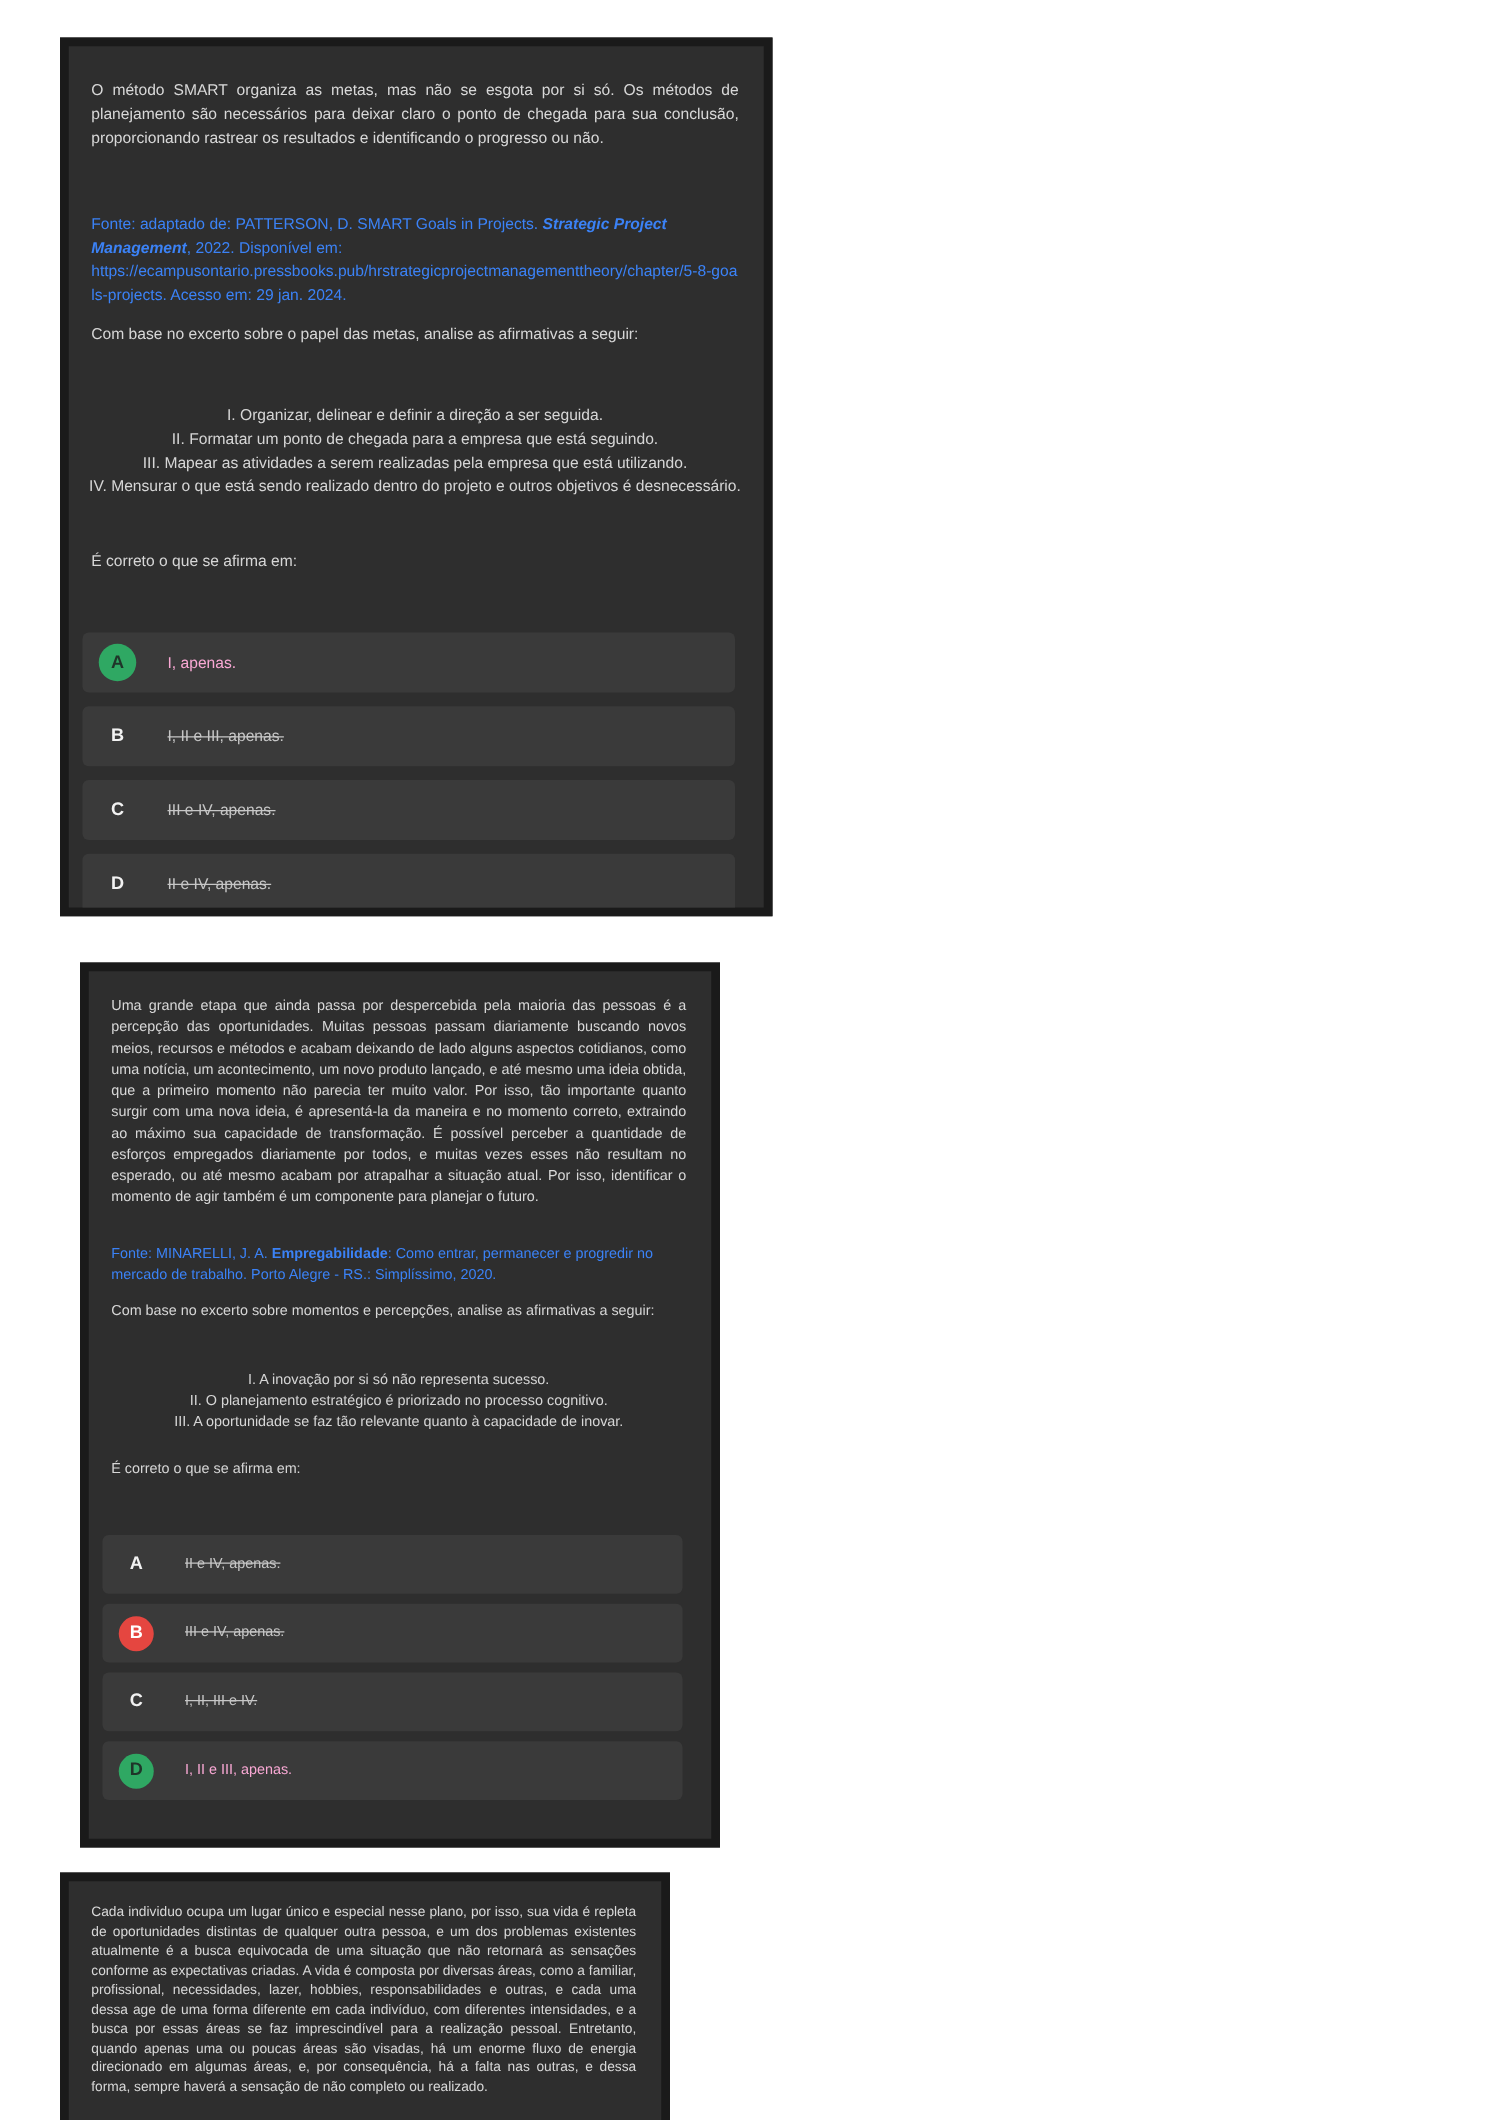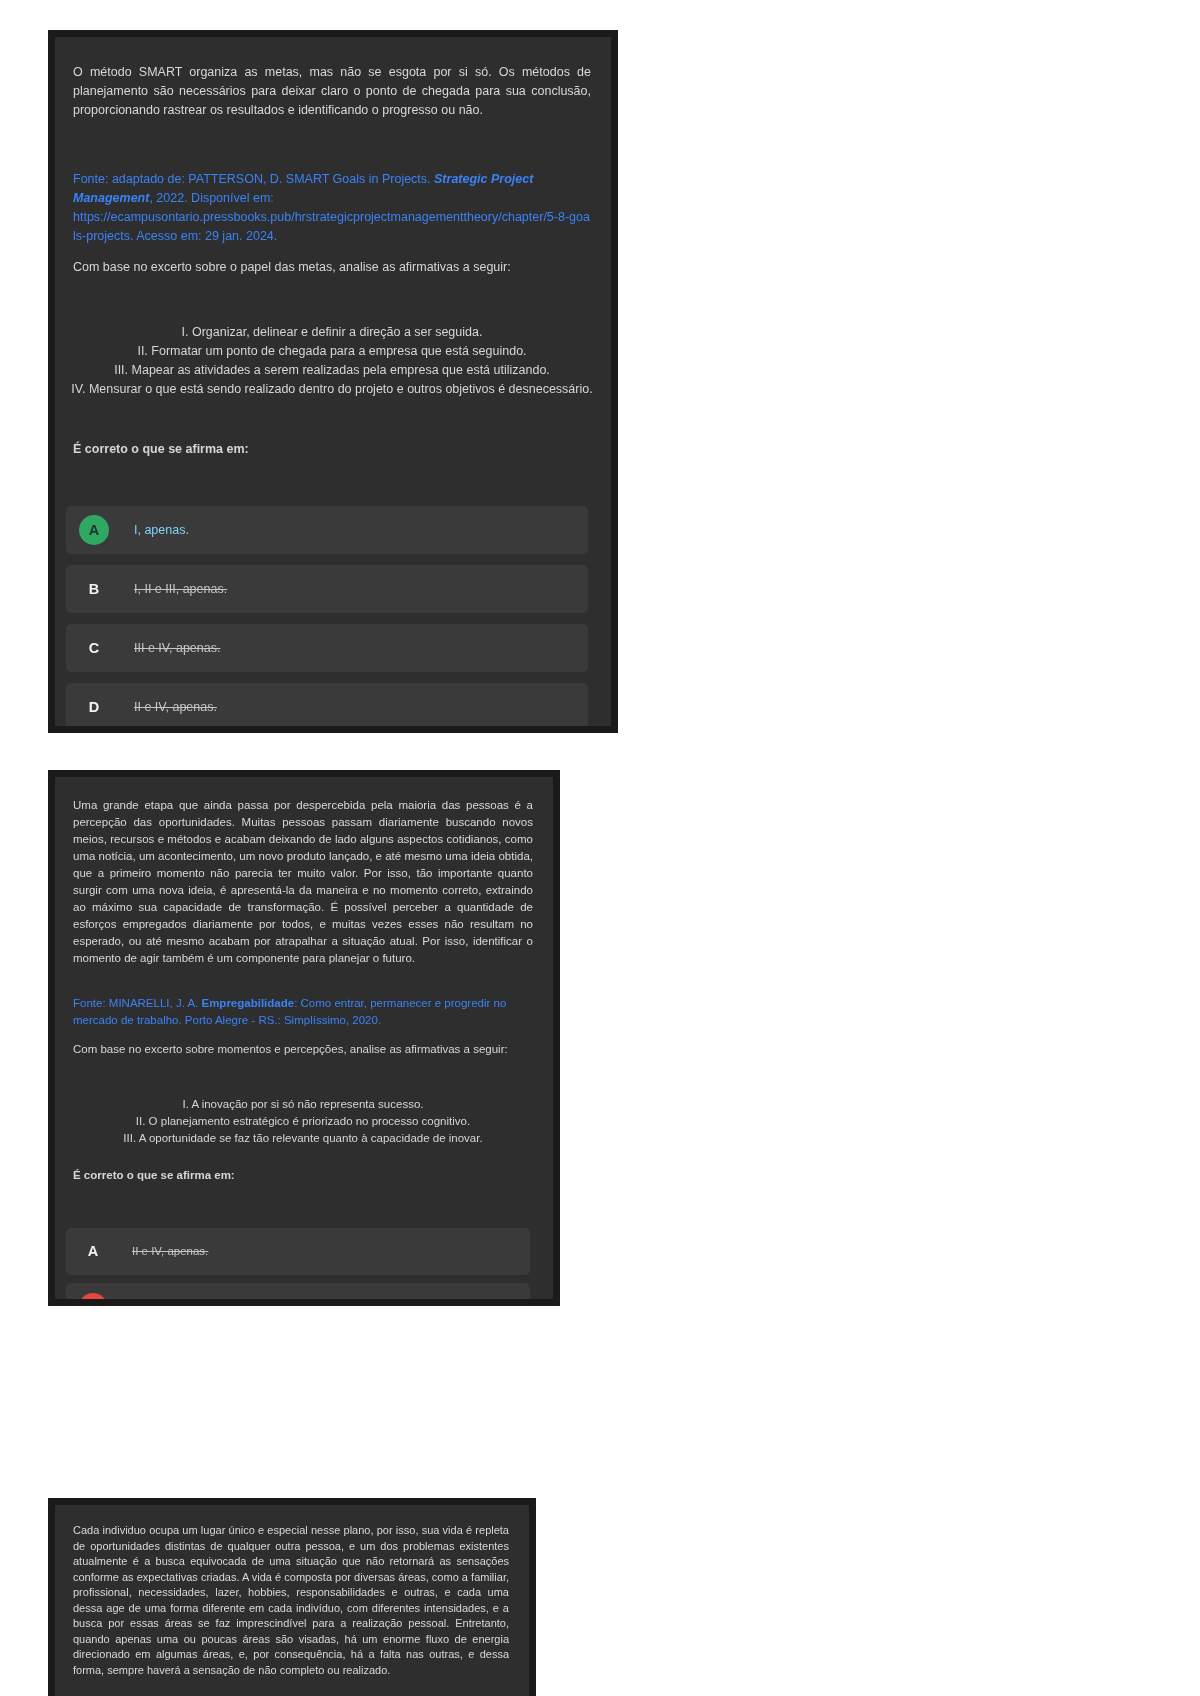--- a/index.html
+++ b/index.html
@@ -11,21 +11,21 @@
   .card{
     position:absolute;
     background:#2e2e2e;
     border:7px solid #1a1a1a;
     box-sizing:border-box;
     color:#d6d6d6;
     overflow:hidden;
   }
   .card .inner{padding:14px 8px 0 6px;}
   .c1{left:48px;top:30px;width:570px;height:703px;font-size:12.5px;line-height:19px;}
-  .c2{left:48px;top:770px;width:512px;height:536px;font-size:11.5px;line-height:17px;}
+  .c2{left:64px;top:770px;width:512px;height:708px;font-size:11.5px;line-height:17px;}
   .c2 .inner{padding-top:8px;}
   .c3{left:48px;top:1498px;width:488px;height:340px;font-size:11px;line-height:15.5px;}
   .c3 .inner{padding-top:6px;}
 
   p{margin:12px;}
   .passage{text-align:justify;color:#d8d8d8;}
   .c1 .passage{margin-bottom:50px;}
   .c2 .passage{margin-bottom:28px;}
   .c3 .passage{margin-bottom:30px;}
 
@@ -36,21 +36,21 @@
   .b{font-weight:bold;}
   .brk{word-break:break-all;}
 
   .prompt{margin-bottom:46px;}
   .c2 .prompt{margin-bottom:38px;}
 
   .statements{margin-bottom:41px;text-align:center;}
   .c2 .statements{margin-bottom:20px;}
   .statements div{white-space:nowrap;}
 
-  .question{margin-bottom:47px;font-weight:bold;}
+  .question{margin-bottom:47px;}
   .c2 .question{margin-bottom:44px;}
 
   .opt{
     background:#3a3a3a;
     border-radius:5px;
     height:48px;
     margin:0 15px 11px 5px;
     display:flex;align-items:center;
     padding-left:13px;gap:25px;
     cursor:pointer;
@@ -58,21 +58,21 @@
   .c2 .opt{height:47px;margin-bottom:8px;}
   .marker{
     width:30px;height:30px;flex:0 0 30px;border-radius:50%;
     display:flex;align-items:center;justify-content:center;
     font-weight:bold;font-size:14.5px;
   }
   .c2 .marker{width:28px;height:28px;flex-basis:28px;}
   .marker.plain{background:transparent;color:#f2f2f2;}
   .marker.green{background:#2fa863;color:#1f3529;}
   .marker.red{background:#e54640;color:#ffffff;}
-  .otext{color:#7dd3fc;}
+  .otext{color:#f9a8d4;}
   .otext.struck{text-decoration:line-through;color:#c6c6c6;}
 </style>
 </head>
 <body>
 
 <section class="card c1">
   <div class="inner">
     <p class="passage">O método SMART organiza as metas, mas não se esgota por si só. Os métodos de planejamento são necessários para deixar claro o ponto de chegada para sua conclusão, proporcionando rastrear os resultados e identificando o progresso ou não.</p>
     <p class="fonte"><span>Fonte: adaptado de: PATTERSON, D. SMART Goals in Projects. </span><span class="bi">Strategic Project Management</span><span>, 2022. Disponível em:</span><br><span class="brk">https://ecampusontario.pressbooks.pub/hrstrategicprojectmanagementtheory/chapter/5-8-goals-projects. Acesso em: 29 jan. 2024.</span></p>
     <p class="prompt">Com base no excerto sobre o papel das metas, analise as afirmativas a seguir:</p>

